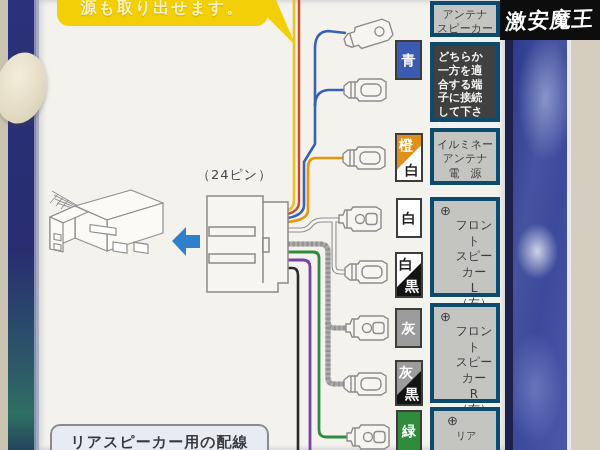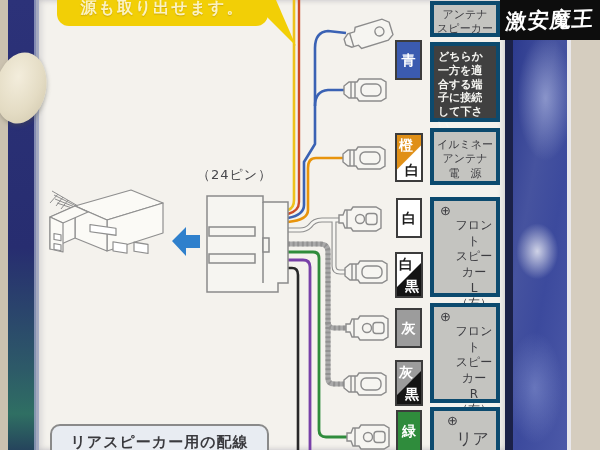--- a/index.html
+++ b/index.html
@@ -73,21 +73,21 @@
   .ibox-antenna{top:1px;height:36px;}
   .ibox-note{top:42px;height:80px;background:#404040;color:#f6f6f2;font-weight:bold;
     text-align:left;padding:4px 4px;font-size:11px;line-height:1.25;}
   .ibox-illum{top:128px;height:57px;padding-top:6px;text-align:center;}
   .ibox-spk{display:flex;flex-direction:column;font-size:12px;}
   .ibox-fl{top:197px;height:100px;}
   .ibox-fr{top:303px;height:100px;}
   .ibox-rear{top:407px;height:50px;text-align:left;padding-left:8px;}
   .sign{display:block;text-align:left;padding-left:5px;font-size:13px;line-height:1.1;}
   .spk-line{display:block;text-align:center;margin-left:18px;}
-  .ibox-rear .rear-line{display:block;padding-left:14px;padding-top:1px;font-size:16px;}
+  .ibox-rear .rear-line{display:block;padding-left:14px;padding-top:1px;font-size:10px;}
 </style>
 </head>
 <body>
 
 <div id="stage">
 
   <div class="left-navy"></div>
   <div class="sheet"></div>
   <div class="left-edge-light"></div>
   <div class="white-blob"></div>

